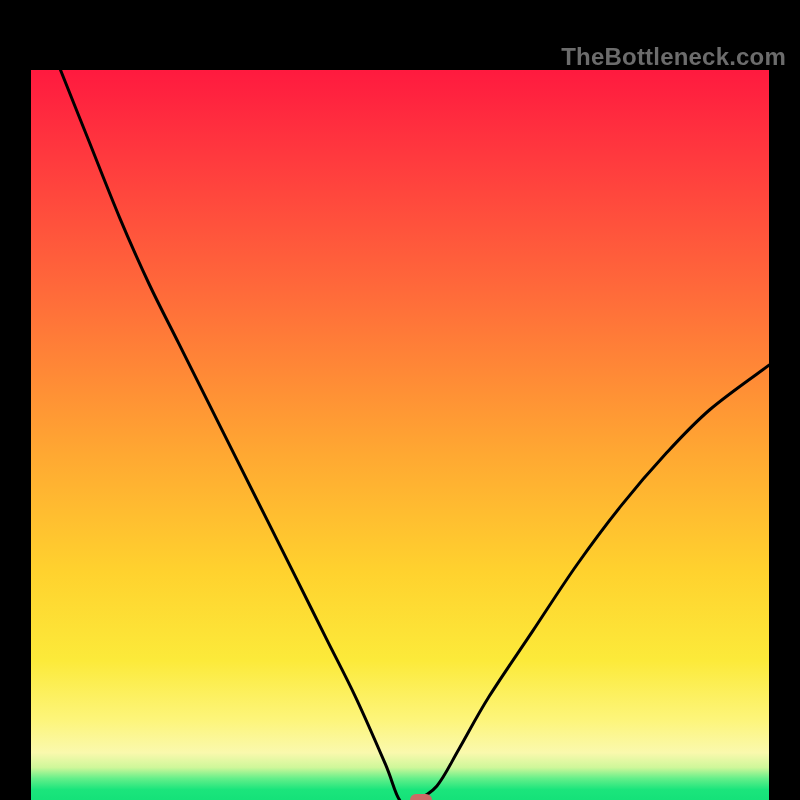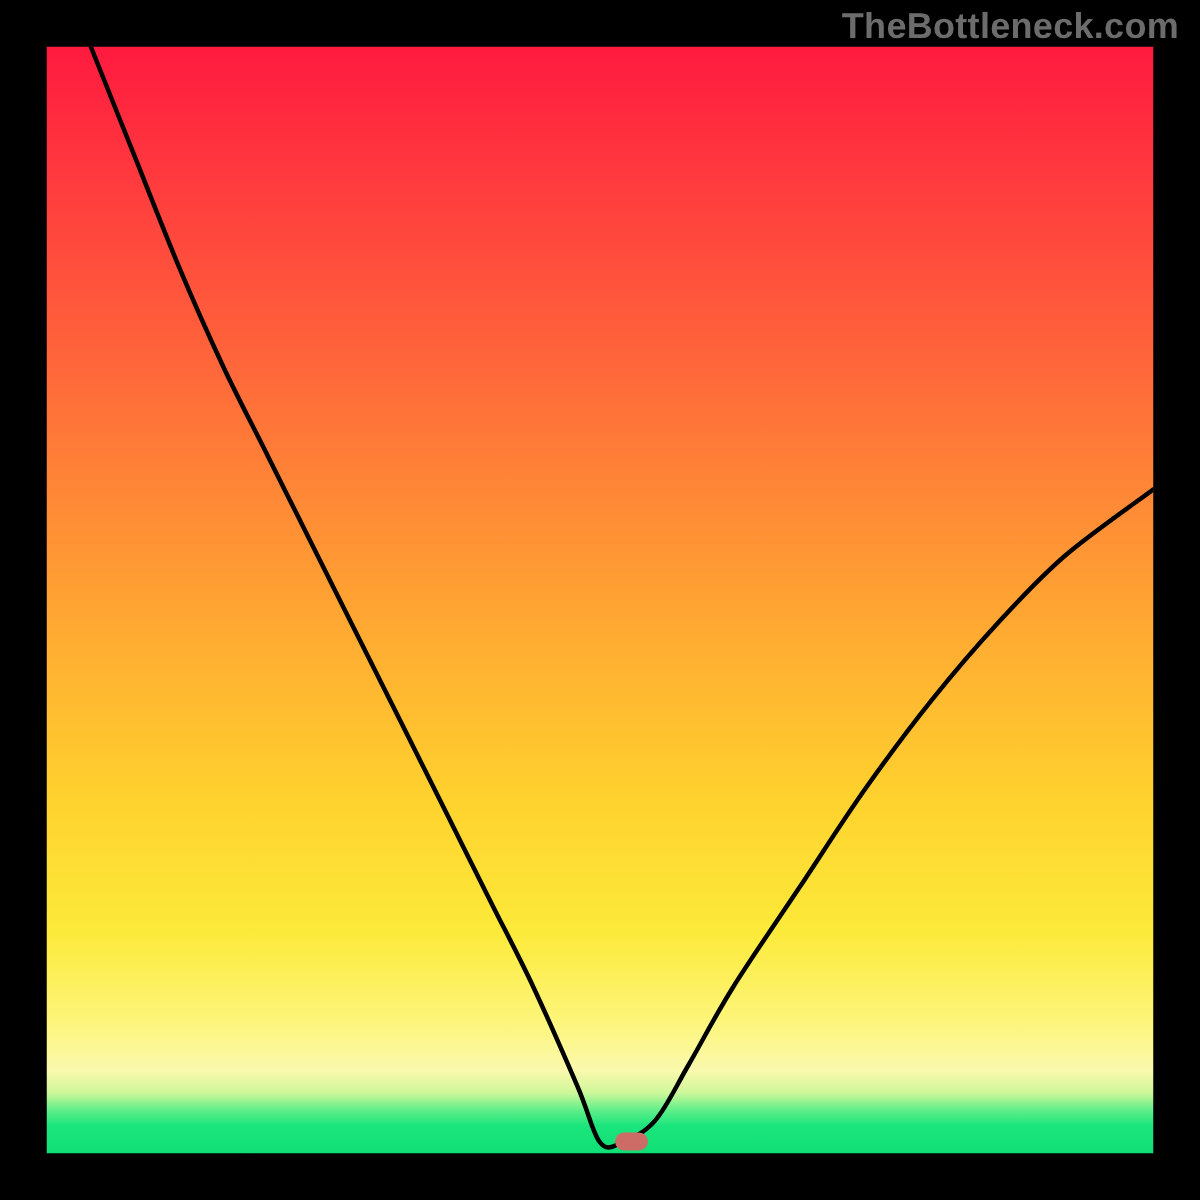--- a/index.html
+++ b/index.html
@@ -8,20 +8,21 @@
     width: 800px;
     height: 800px;
     background: #000;
     overflow: hidden;
   }
   .frame {
     position: relative;
     width: 800px;
     height: 564px;
     background: #000;
+    margin-top: 39px;
   }
   .watermark {
     position: absolute;
     top: 4px;
     right: 14px;
     font-family: Arial, Helvetica, sans-serif;
     font-size: 24px;
     font-weight: 600;
     color: #6c6c6c;
     letter-spacing: 0.2px;

